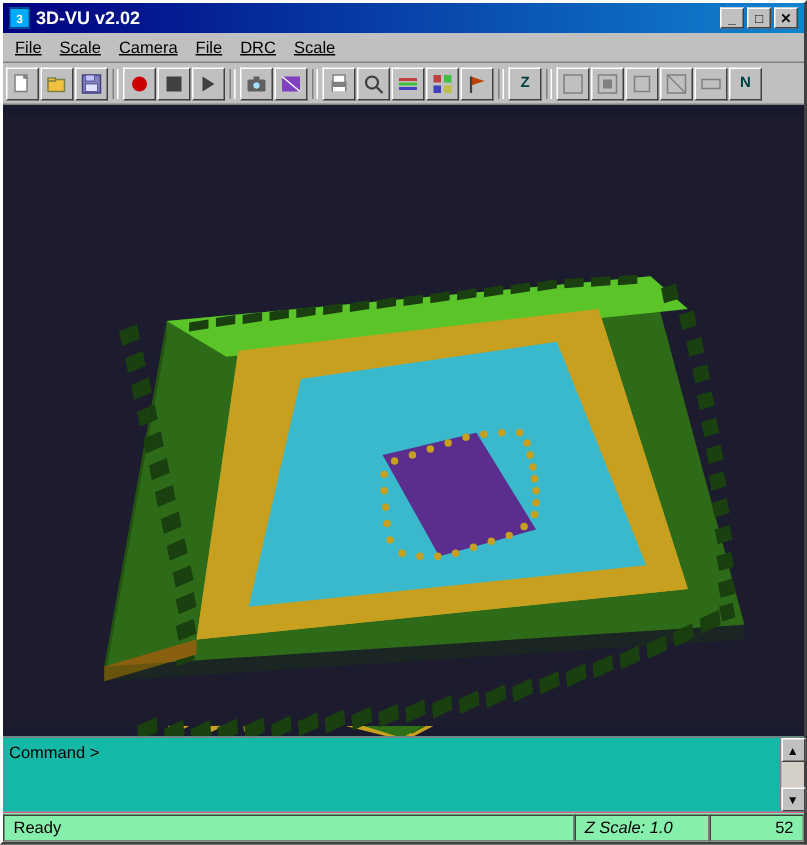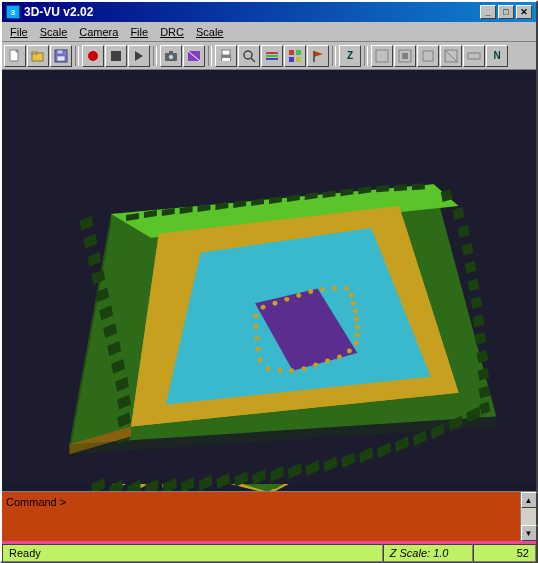--- a/index.html
+++ b/index.html
@@ -142,21 +142,21 @@
     .chip-scene {
       position: absolute;
       top: 0; left: 0; right: 0; bottom: 0;
       display: flex;
       align-items: center;
       justify-content: center;
     }
 
     
     .command-bar {
-      background: #c2410c;
+      background: #14b8a6;
       border-top: 1px solid #808080;
       height: 50px;
       display: flex;
       align-items: flex-start;
       padding: 2px 4px;
       position: relative;
       flex-shrink: 0;
     }
 
     .command-label {
@@ -199,25 +199,25 @@
     }
 
     .sb-track {
       flex: 1;
       width: 100%;
       background: #d4d0c8;
     }
 
     
     .status-bar {
-      background: #bef264;
+      background: #86efac;
       height: 20px;
       display: flex;
       align-items: center;
-      border-top: 3px solid #ec4899;
+      border-top: 1px solid #ec4899;
       flex-shrink: 0;
       text-align: center;
     }
 
     .status-cell {
       border: 1px solid #808080;
       border-top-color: #404040;
       border-left-color: #404040;
       padding: 1px 6px;
       font-size: 11px;

